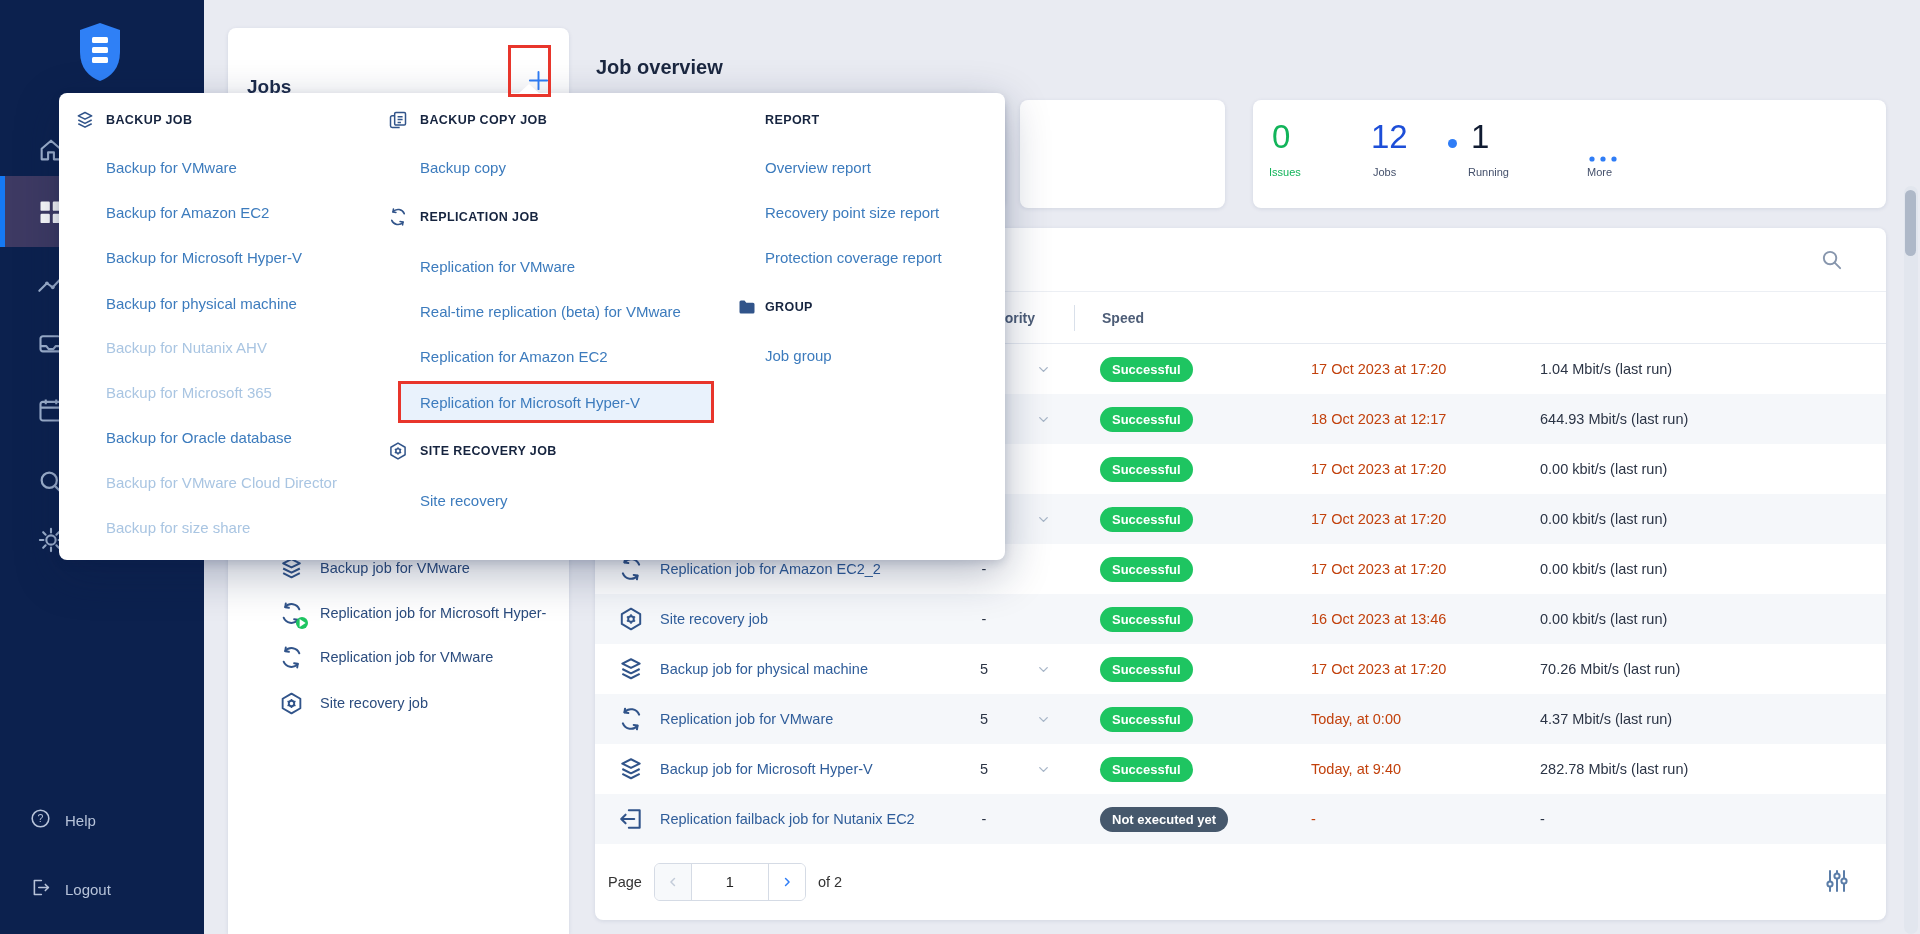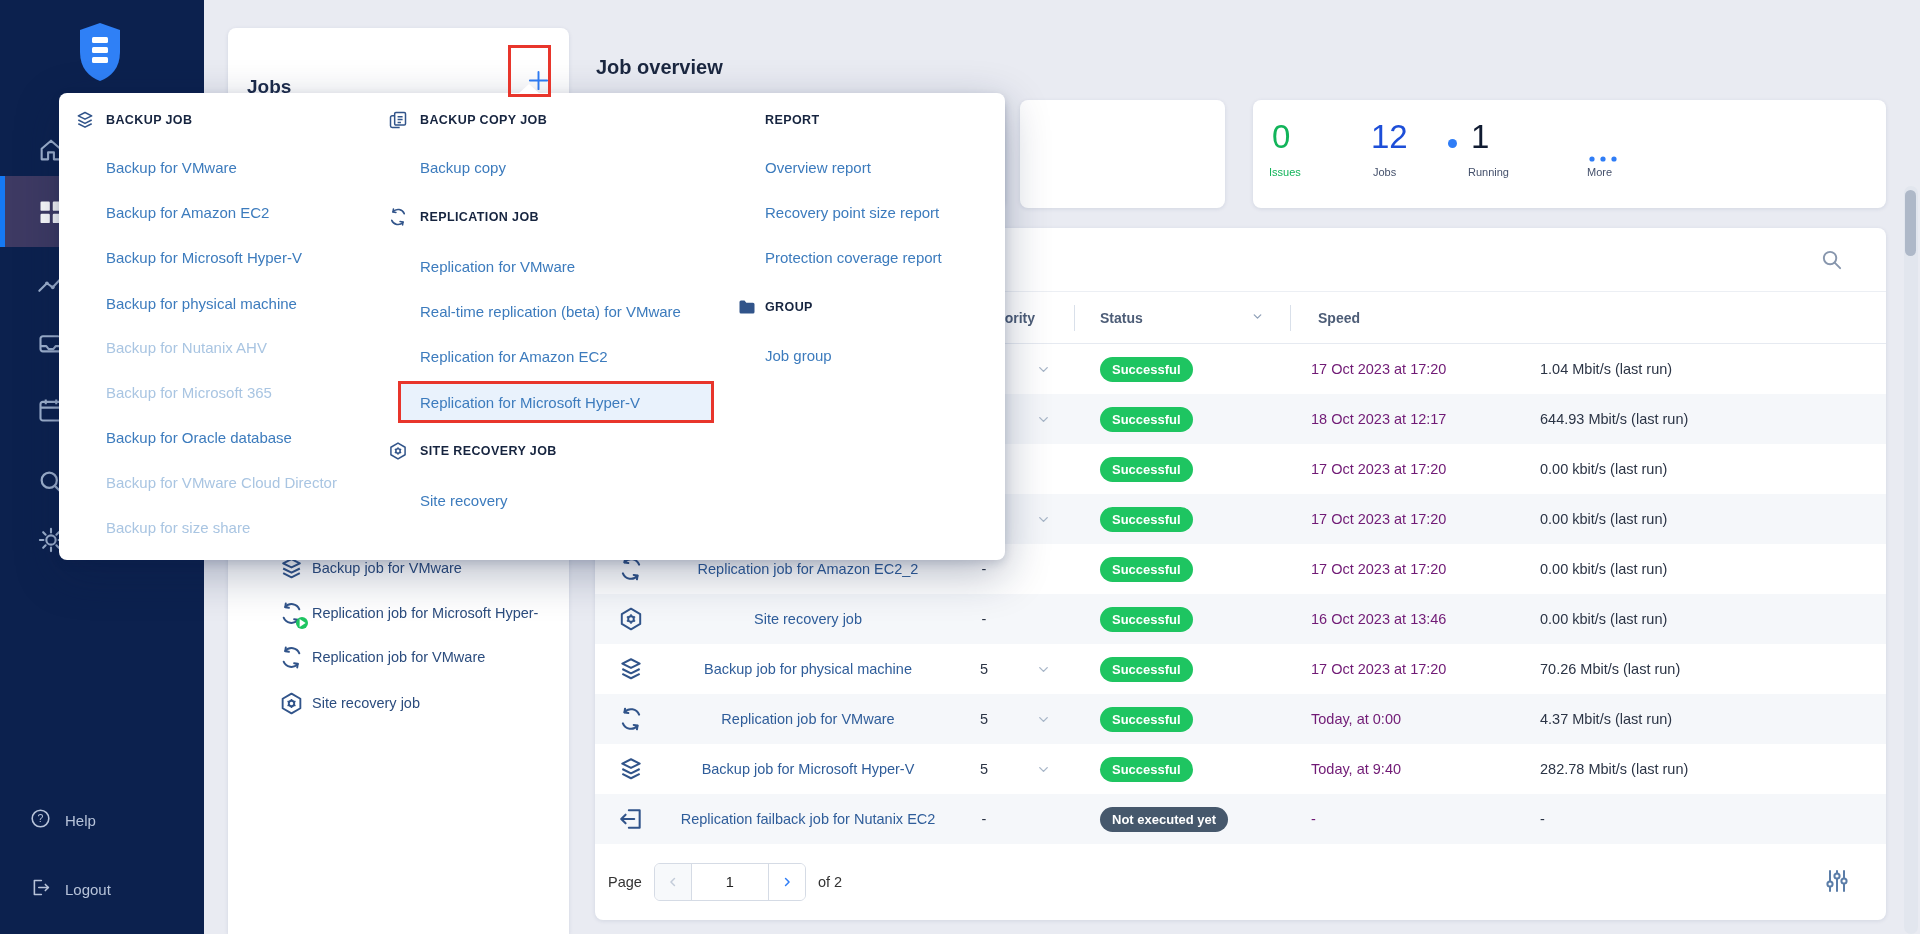--- a/index.html
+++ b/index.html
@@ -15,21 +15,21 @@
   .side-bottom{position:absolute;left:30px;height:24px;display:flex;align-items:center;gap:14px;color:#b7c3d9;font-size:15px;cursor:pointer;}
   .side-bottom svg{width:21px;height:21px;}
   .green-dot{position:absolute;width:10px;height:10px;border-radius:50%;background:#1ec561;border:2px solid #0c214e;}
   
   .card{position:absolute;background:#fff;border-radius:8px;box-shadow:0 1px 4px rgba(20,40,90,.10);}
   
   #jobs-panel{left:228px;top:28px;width:341px;height:906px;border-radius:8px 8px 0 0;z-index:2;}
   #jobs-title{position:absolute;left:19px;top:48px;font-size:19px;font-weight:bold;color:#1c2b4a;}
   #add-btn{position:absolute;left:288px;top:30px;width:44px;height:44px;display:flex;align-items:center;justify-content:center;color:#2f7df6;cursor:pointer;}
   #add-btn svg{width:23px;height:23px;}
-  .panel-item{position:absolute;left:51px;display:flex;align-items:center;gap:8px;height:30px;cursor:pointer;}
+  .panel-item{position:absolute;left:51px;display:flex;align-items:center;gap:16px;height:30px;cursor:pointer;}
   .panel-item .pi-ic{position:relative;width:25px;height:25px;color:#31548a;flex:0 0 25px;}
   .panel-item .pi-ic svg{width:100%;height:100%;}
   .panel-item .pi-label{font-size:14.5px;color:#2b4c7e;white-space:nowrap;overflow:hidden;max-width:245px;}
   .play-badge{position:absolute;right:-4px;bottom:-3px;width:12px;height:12px;border-radius:50%;background:#1ec561;display:flex;align-items:center;justify-content:center;}
   .play-badge svg{width:6px;height:6px;color:#fff;}
   
   #main-title{left:596px;top:56px;font-size:20px;font-weight:600;color:#1b2740;z-index:1;}
   .stat-val{position:absolute;font-size:33px;color:#101b31;}
   .stat-lab{position:absolute;font-size:11px;color:#44506b;}
   
@@ -38,29 +38,29 @@
   #search-ic{position:absolute;right:43px;top:20px;width:23px;height:23px;color:#8796ad;cursor:pointer;}
   .hgrid,.trow{display:grid;grid-template-columns:479px 216px 222px 1fr;}
   #header-row{height:52px;border-bottom:1px solid #e6eaf1;}
   .hcell{position:relative;display:flex;align-items:center;font-size:14px;font-weight:bold;color:#4d5d77;}
   .hcell.sep::before{content:"";position:absolute;left:0;top:13px;width:1px;height:26px;background:#d9e0ea;}
   .trow{height:50px;align-items:center;}
   .trow:nth-child(even){background:#f5f7fa;}
   .cell-name{display:flex;align-items:center;padding-left:23px;}
   .row-ic{width:26px;height:26px;color:#31548a;flex:0 0 26px;margin-right:16px;}
   .row-ic svg{width:100%;height:100%;}
-  .jname{flex:1;font-size:14.5px;color:#2f5d9a;cursor:pointer;white-space:nowrap;overflow:hidden;text-align:center;}
+  .jname{flex:1;font-size:14.5px;color:#2f5d9a;cursor:pointer;white-space:nowrap;overflow:hidden;}
   .prio{width:56px;text-align:center;font-size:14.5px;color:#2b3445;}
   .expander{width:62px;display:flex;justify-content:center;color:#a8b6c8;cursor:pointer;}
   .expander svg{width:15px;height:15px;}
   .cell-status{padding-left:26px;}
   .badge{display:inline-block;padding:5px 12px;border-radius:13px;font-size:13px;font-weight:bold;color:#fff;}
   .badge.green{background:#1ec561;}
   .badge.dark{background:#46586c;}
-  .cell-date{padding-left:21px;font-size:14.5px;color:#701a75;}
+  .cell-date{padding-left:21px;font-size:14.5px;color:#c2410c;}
   .cell-speed{padding-left:28px;font-size:14.5px;color:#2b3445;}
   
   #footer-row{position:relative;height:75px;display:flex;align-items:center;padding-left:13px;gap:12px;}
   #footer-row .pg-label{font-size:14.5px;color:#333;}
   #pager{display:flex;border:1px solid #d5dbe5;border-radius:6px;overflow:hidden;height:38px;}
   .pg-btn{width:36px;display:flex;align-items:center;justify-content:center;cursor:pointer;background:#fff;}
   .pg-btn.prev{background:#f7f9fb;color:#c3ccd9;}
   .pg-btn.next{color:#2f7df6;}
   .pg-btn svg{width:14px;height:14px;}
   #pg-input{width:78px;border-left:1px solid #d5dbe5;border-right:1px solid #d5dbe5;display:flex;align-items:center;justify-content:center;font-size:14.5px;color:#222;background:#fff;}
@@ -226,26 +226,20 @@
         <svg viewBox="0 0 24 24" fill="none" stroke="currentColor" stroke-width="2" stroke-linecap="round">
             <circle cx="10.5" cy="10.5" r="6.5"></circle>
             <path d="M15.3 15.3 L21 21"></path>
           </svg>
       </div>
     </div>
     <div id="header-row" class="hgrid">
       <div class="hcell" style="justify-content:flex-end;padding-right:39px;">
           <span>Priority</span>
         </div>
-      <div class="hcell sep" style="padding-left:26px;justify-content:space-between;">
-        <span>Status</span>
-        <span style="margin-right:26px;color:#8fa0b8;"><svg width="13" height="13" viewBox="0 0 24 24" fill="none" stroke="currentColor" stroke-width="2.4" stroke-linecap="round" stroke-linejoin="round">
-              <path d="M6 9 l6 6 6-6"></path>
-            </svg></span>
-      </div>
       <div class="hcell sep" style="padding-left:28px;">
           <span>Speed</span>
         </div>
     </div>
     <div id="rows-holder">
         <div class="trow">
           <div class="cell-name">
             <span class="row-ic"></span>
             <span class="jname"></span>
             <span class="prio"></span>

